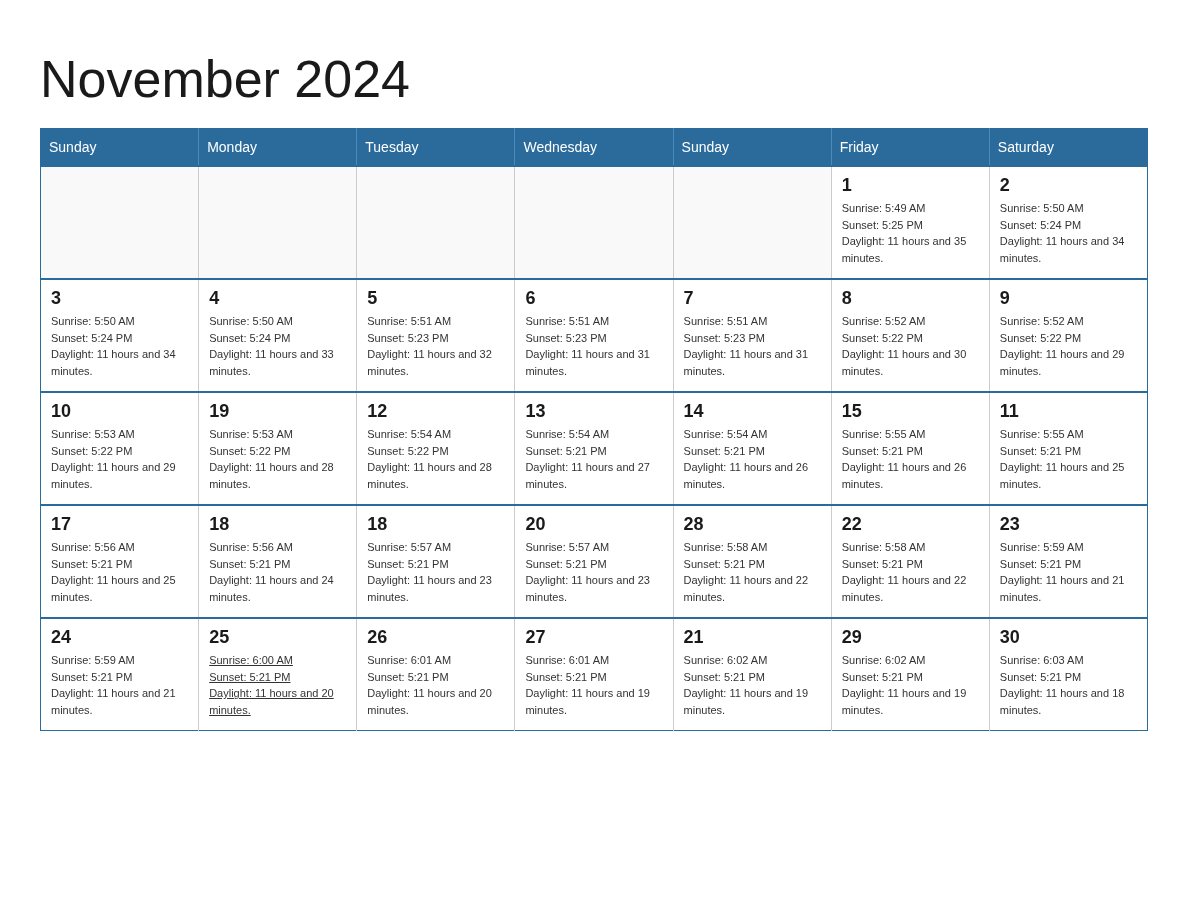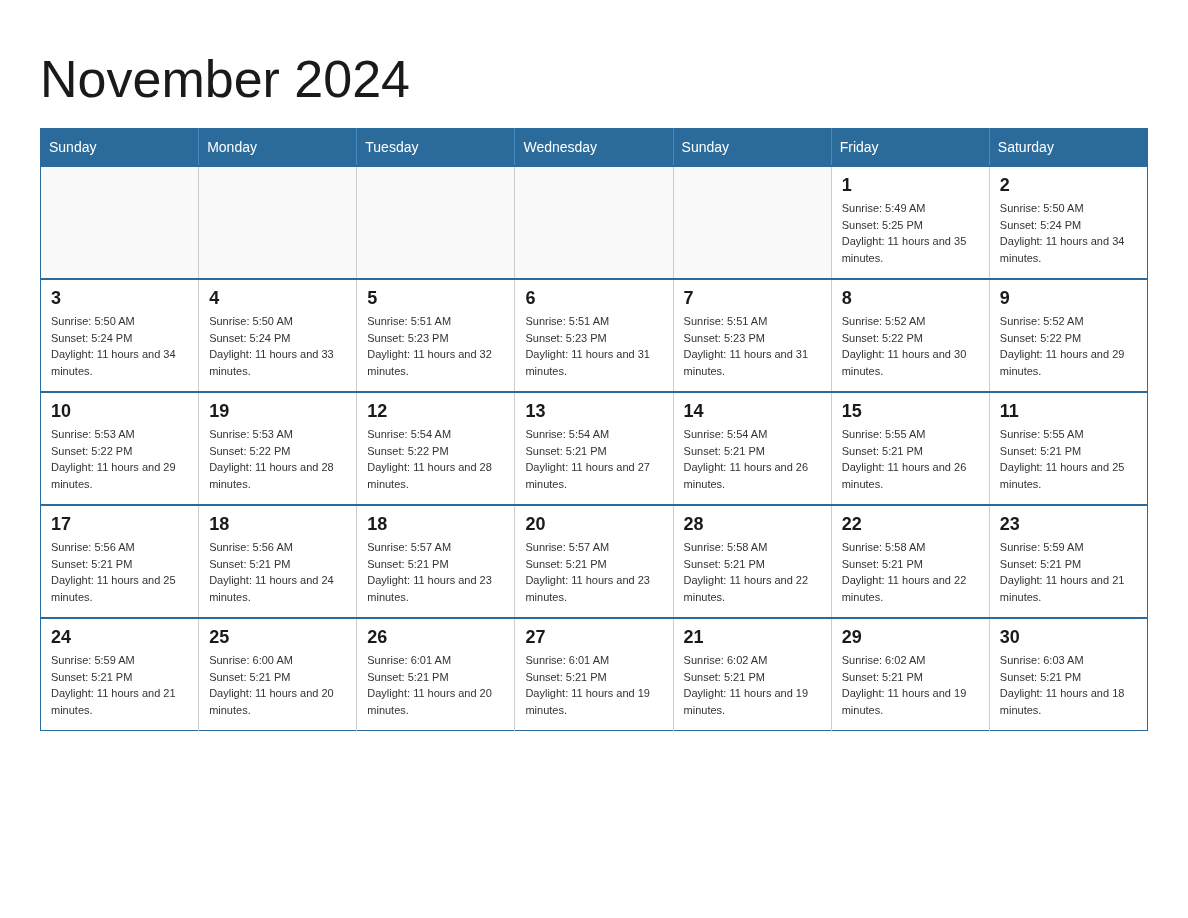--- a/index.html
+++ b/index.html
@@ -279,21 +279,21 @@
       </tr>
       <tr>
         <td>
           <span class="day-number">24</span>
           <div class="day-info" style="white-space: pre-line;">Sunrise: 5:59 AM
 Sunset: 5:21 PM
 Daylight: 11 hours and 21 minutes.</div>
         </td>
         <td>
           <span class="day-number">25</span>
-          <div class="day-info" style="white-space: pre-line;">Sunrise: 6:00 AM
+          <div class="day-info" style="white-space: pre-line; text-decoration: underline;">Sunrise: 6:00 AM
 Sunset: 5:21 PM
 Daylight: 11 hours and 20 minutes.</div>
         </td>
         <td>
           <span class="day-number">26</span>
           <div class="day-info" style="white-space: pre-line;">Sunrise: 6:01 AM
 Sunset: 5:21 PM
 Daylight: 11 hours and 20 minutes.</div>
         </td>
         <td>

